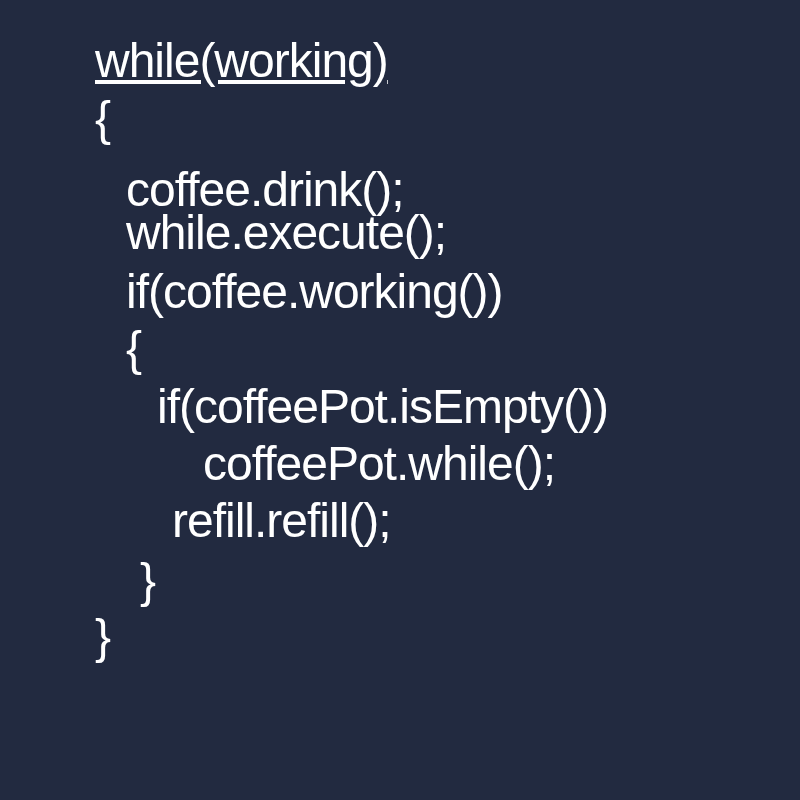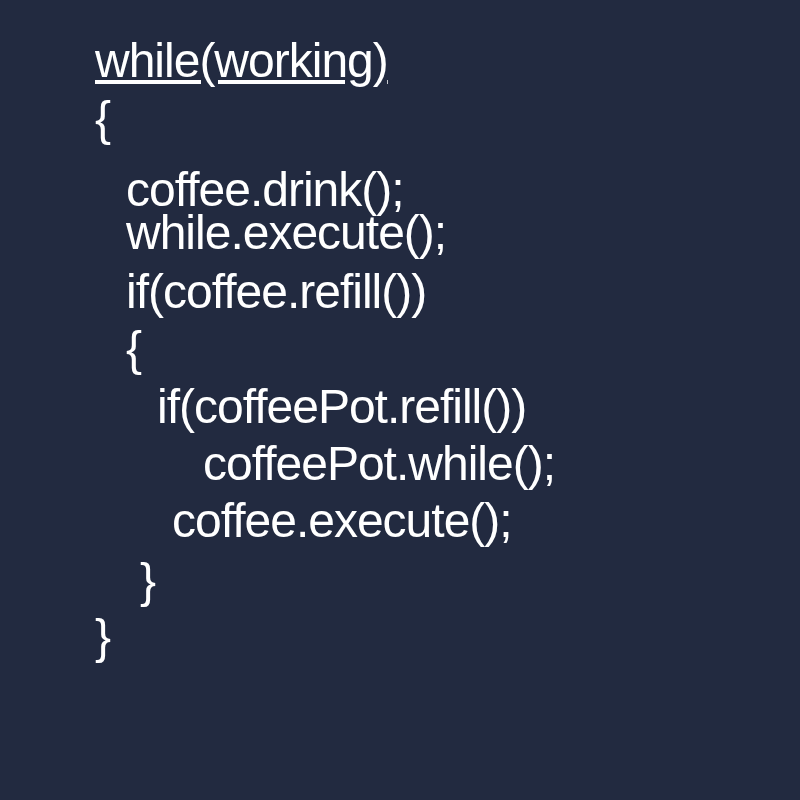--- a/index.html
+++ b/index.html
@@ -20,20 +20,20 @@
   }
 </style>
 </head>
 <body>
 
 <div>
   <div class="code-line" style="left:95px; top:32px;text-decoration:underline;">while(working)</div>
   <div class="code-line" style="left:95px; top:90px;">{</div>
   <div class="code-line" style="left:126px; top:147px;margin-top:14px;">coffee.drink();</div>
   <div class="code-line" style="left:126px; top:204px;">while.execute();</div>
-  <div class="code-line" style="left:126px; top:263px;">if(coffee.refill())</div>
+  <div class="code-line" style="left:126px; top:263px;">if(coffee.working())</div>
   <div class="code-line" style="left:126px; top:320px;">{</div>
-  <div class="code-line" style="left:157px; top:378px;">if(coffeePot.refill())</div>
+  <div class="code-line" style="left:157px; top:378px;">if(coffeePot.isEmpty())</div>
   <div class="code-line" style="left:203px; top:435px;">coffeePot.while();</div>
-  <div class="code-line" style="left:172px; top:492px;">coffee.execute();</div>
+  <div class="code-line" style="left:172px; top:492px;">refill.refill();</div>
   <div class="code-line" style="left:140px; top:552px;">}</div>
   <div class="code-line" style="left:95px; top:608px;">}</div>
 </div>
 
 </body></html>

